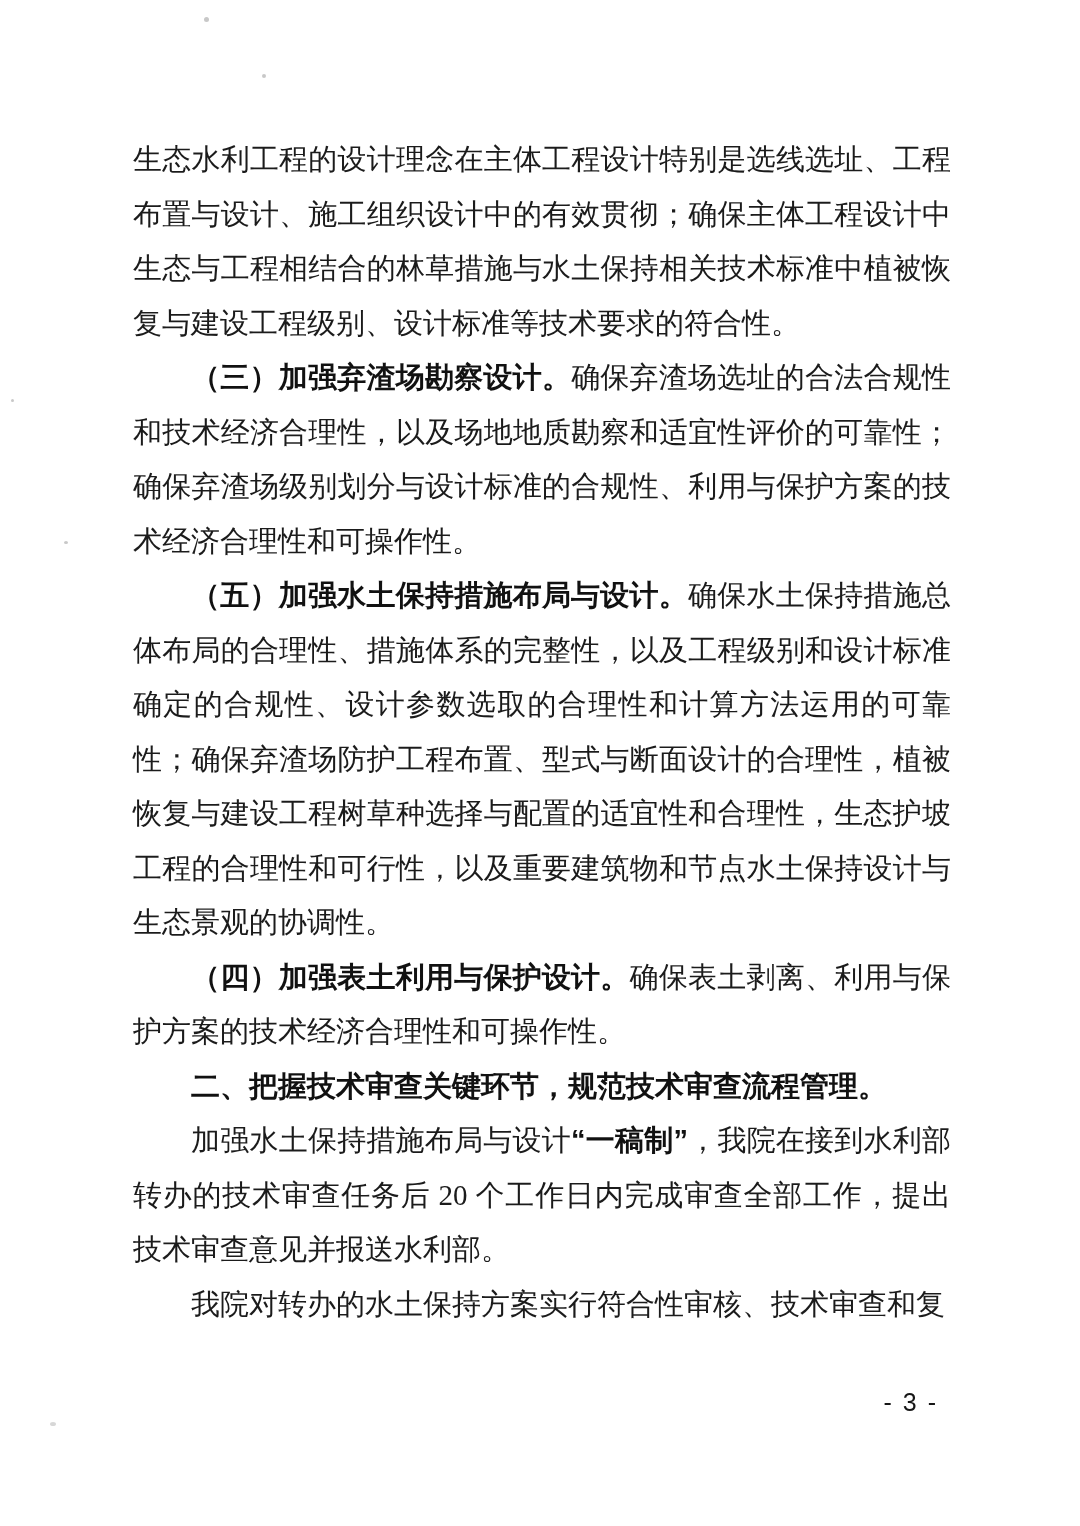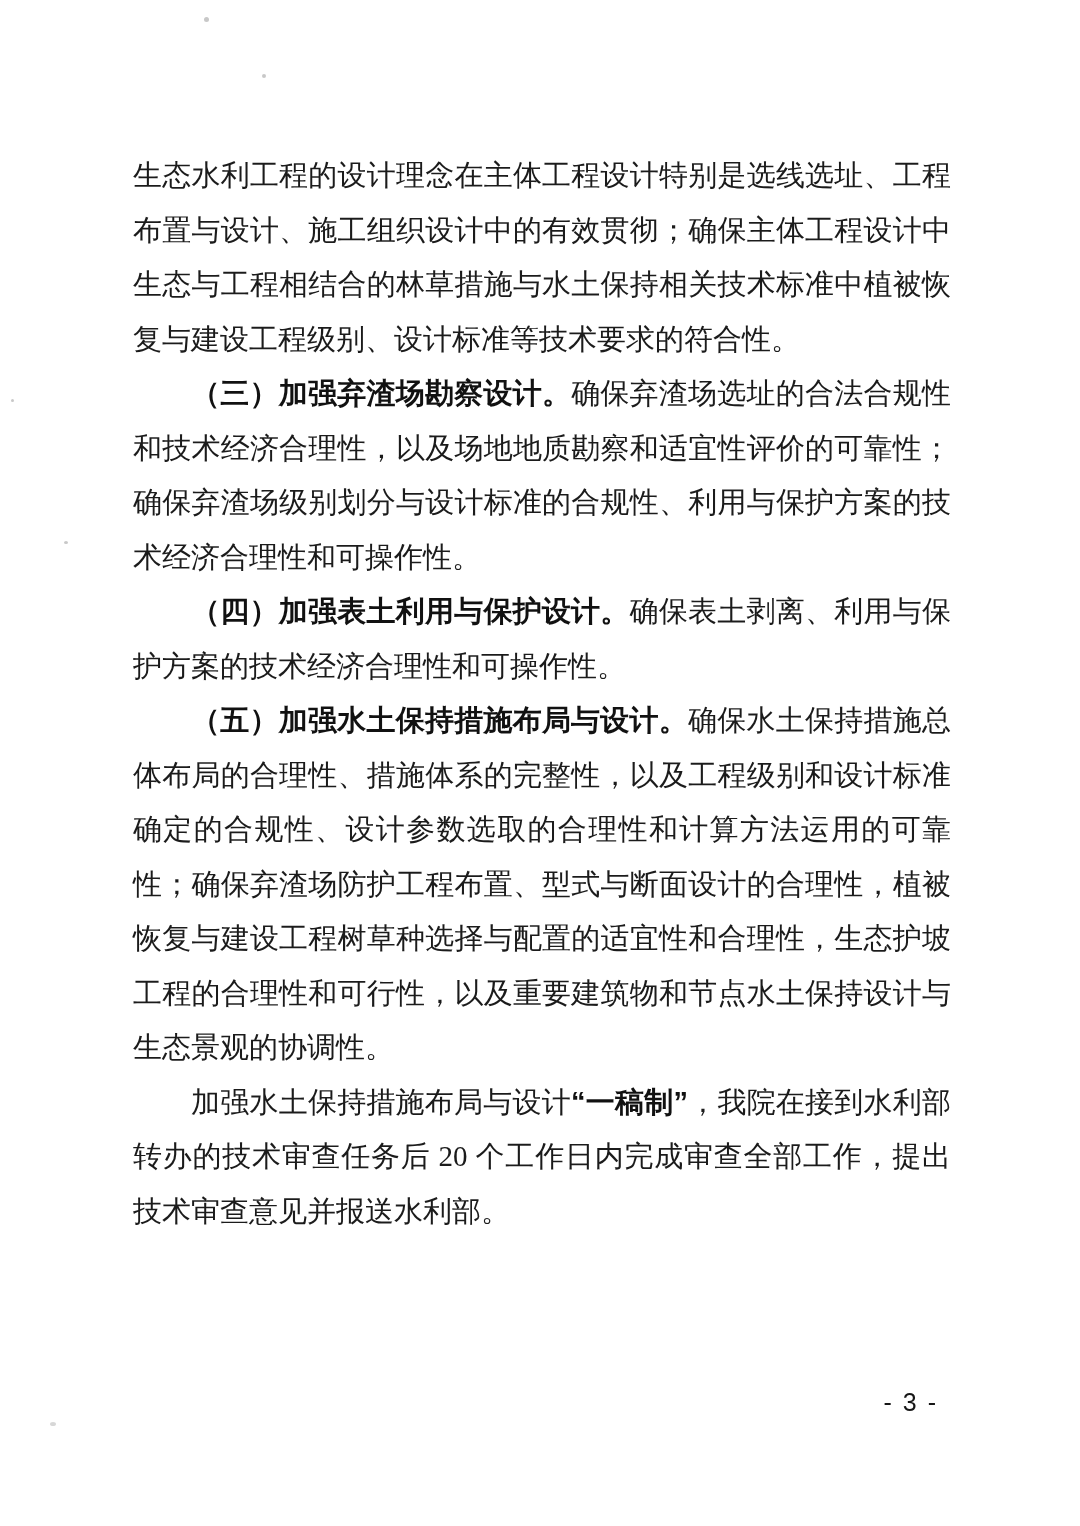--- a/index.html
+++ b/index.html
@@ -13,21 +13,21 @@
     height: 1526px;
     margin: 0 auto;
     background: #ffffff;
     overflow: hidden;
     font-family: "Liberation Serif", "DejaVu Serif", serif;
     color: #1b1b1b;
   }
   .text-block {
     position: absolute;
     left: 133px;
-    top: 148px;
+    top: 132px;
     width: 818px;
     font-size: 29px;
     line-height: 54.5px;
     text-align: justify;
     text-justify: inter-character;
   }
   .text-block p {
     margin: 0;
     padding: 0;
   }
@@ -70,25 +70,27 @@
   <span class="speck s3"></span>
   <span class="speck s4"></span>
   <span class="speck s5"></span>
 
   <div class="text-block">
 
     <p><span>生态水利工程的设计理念在主体工程设计特别是选线选址、工程布置与设计、施工组织设计中的有效贯彻；确保主体工程设计中生态与工程相结合的林草措施与水土保持相关技术标准中植被恢复与建设工程级别、设计标准等技术要求的符合性。</span></p>
 
     <p class="ind"><strong>（三）加强弃渣场勘察设计。</strong><span>确保弃渣场选址的合法合规性和技术经济合理性，以及场地地质勘察和适宜性评价的可靠性；确保弃渣场级别划分与设计标准的合规性、利用与保护方案的技术经济合理性和可操作性。</span></p>
 
+    <p class="ind"><strong>（五）加强水土保持措施布局与设计。</strong><span>确保水土保持措施总体布局的合理性、措施体系的完整性，以及工程级别和设计标准确定的合规性、设计参数选取的合理性和计算方法运用的可靠性；确保弃渣场防护工程布置、型式与断面设计的合理性，植被恢复与建设工程树草种选择与配置的适宜性和合理性，生态护坡工程的合理性和可行性，以及重要建筑物和节点水土保持设计与生态景观的协调性。</span></p>
+
     <p class="ind"><strong>（四）加强表土利用与保护设计。</strong><span>确保表土剥离、利用与保护方案的技术经济合理性和可操作性。</span></p>
 
-    <p class="ind"><strong>（五）加强水土保持措施布局与设计。</strong><span>确保水土保持措施总体布局的合理性、措施体系的完整性，以及工程级别和设计标准确定的合规性、设计参数选取的合理性和计算方法运用的可靠性；确保弃渣场防护工程布置、型式与断面设计的合理性，植被恢复与建设工程树草种选择与配置的适宜性和合理性，生态护坡工程的合理性和可行性，以及重要建筑物和节点水土保持设计与生态景观的协调性。</span></p>
-
+    <p class="ind"><strong>二、把握技术审查关键环节，规范技术审查流程管理。</strong></p>
 
     <p class="ind"><span>加强水土保持措施布局与设计</span><strong>“一稿制”</strong><span>，我院在接到水利部转办的技术审查任务后 20 个工作日内完成审查全部工作，提出技术审查意见并报送水利部。</span></p>
 
+    <p class="ind"><span>我院对转办的水土保持方案实行符合性审核、技术审查和复</span></p>
 
   </div>
 
   <div class="page-number">- 3 -</div>
 
 </div>
 
 </body></html>

